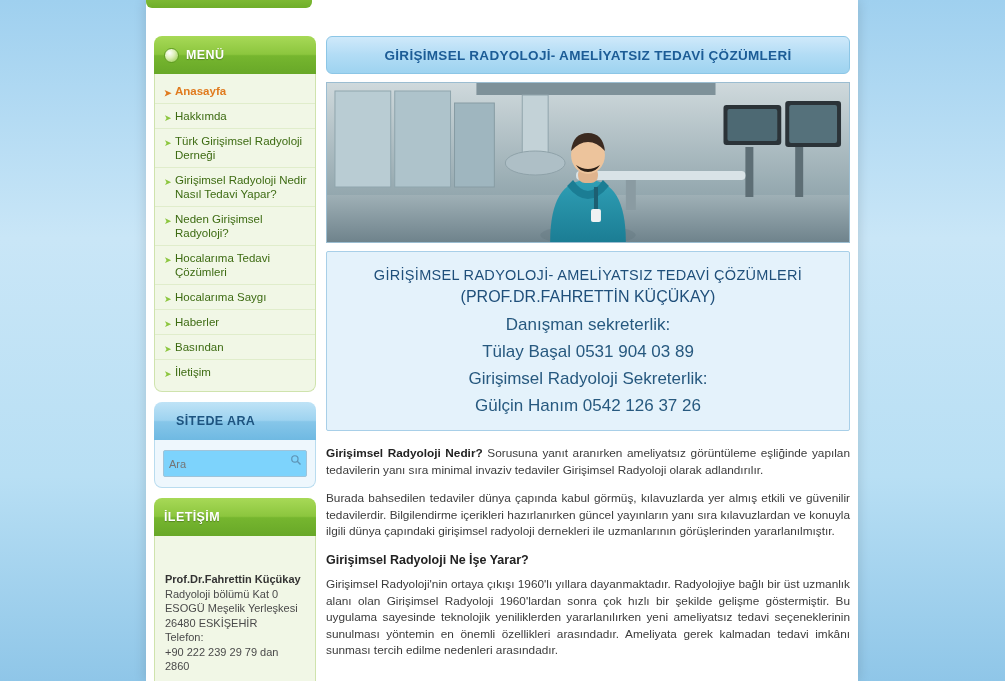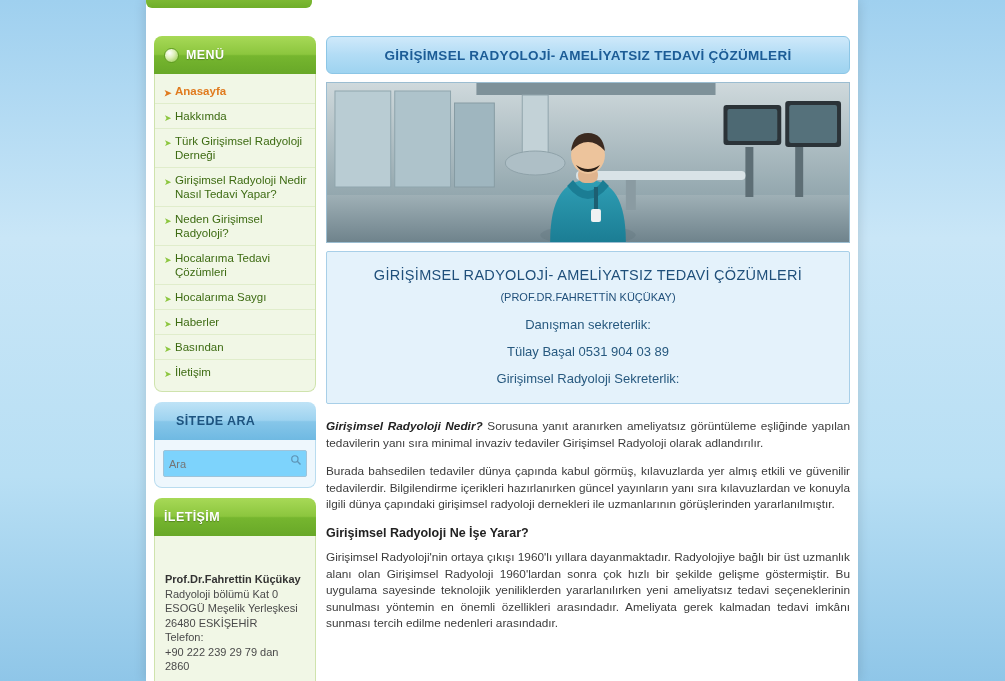--- a/index.html
+++ b/index.html
@@ -101,25 +101,25 @@
     margin-top:8px;height:159px;border:1px solid #9bbdd1;position:relative;overflow:hidden;
     background:linear-gradient(to bottom,#b7c9cf 0%,#9fb3bb 45%,#7d949c 100%);
   }
   .hero svg{display:block;width:100%;height:100%;}
   .infobox{
     margin-top:8px;border:1px solid #a8cfe8;background:#e4f2fb;
     border-radius:2px;padding:12px 10px 14px 10px;text-align:center;
     color:#1f4f7a;
   }
   .infobox .l1{font-size:14.5px;letter-spacing:.3px;line-height:22px;}
-  .infobox .l2{font-size:11px;line-height:22px;}
-  .infobox .l3{font-size:13px;line-height:21px;margin-top:6px;color:#27597f;}
+  .infobox .l2{font-size:16px;line-height:22px;}
+  .infobox .l3{font-size:17px;line-height:21px;margin-top:6px;color:#27597f;}
   .body-text{font-size:11.8px;color:#3b3b3b;line-height:16.5px;text-align:justify;margin-top:14px;}
   .body-text p{margin:0 0 12px 0;}
-  .body-text b.lead{color:#222;font-style:italic;}
+  .body-text b.lead{color:#222;}
   .body-text h3{font-size:12.5px;color:#222;margin:0 0 8px 0;}
 </style>
 </head>
 <body>
 
 <div class="page">
 
   <div class="topstub"></div>
 
 
@@ -231,20 +231,21 @@
           <rect x="265" y="126" width="10" height="13" rx="2" fill="#f0f2f3"></rect>
         </svg>
       </div>
 
       <div class="infobox">
         <div class="l1">GİRİŞİMSEL RADYOLOJİ- AMELİYATSIZ TEDAVİ ÇÖZÜMLERİ</div>
         <div class="l2">(PROF.DR.FAHRETTİN KÜÇÜKAY)</div>
         <div class="l3">Danışman sekreterlik:</div>
         <div class="l3">Tülay Başal 0531 904 03 89</div>
         <div class="l3">Girişimsel Radyoloji Sekreterlik:</div>
+        <div class="l3">Gülçin Hanım 0542 126 37 26</div>
       </div>
 
       <div class="body-text">
         <p><b class="lead">Girişimsel Radyoloji Nedir?</b><span> Sorusuna yanıt aranırken ameliyatsız görüntüleme eşliğinde yapılan tedavilerin yanı sıra minimal invaziv tedaviler Girişimsel Radyoloji olarak adlandırılır.</span></p>
         <p>Burada bahsedilen tedaviler dünya çapında kabul görmüş, kılavuzlarda yer almış etkili ve güvenilir tedavilerdir. Bilgilendirme içerikleri hazırlanırken güncel yayınların yanı sıra kılavuzlardan ve konuyla ilgili dünya çapındaki girişimsel radyoloji dernekleri ile uzmanlarının görüşlerinden yararlanılmıştır.</p>
         <h3>Girişimsel Radyoloji Ne İşe Yarar?</h3>
         <p>Girişimsel Radyoloji'nin ortaya çıkışı 1960'lı yıllara dayanmaktadır. Radyolojiye bağlı bir üst uzmanlık alanı olan Girişimsel Radyoloji 1960'lardan sonra çok hızlı bir şekilde gelişme göstermiştir. Bu uygulama sayesinde teknolojik yeniliklerden yararlanılırken yeni ameliyatsız tedavi seçeneklerinin sunulması yöntemin en önemli özellikleri arasındadır. Ameliyata gerek kalmadan tedavi imkânı sunması tercih edilme nedenleri arasındadır.</p>
       </div>
 
     </div>

